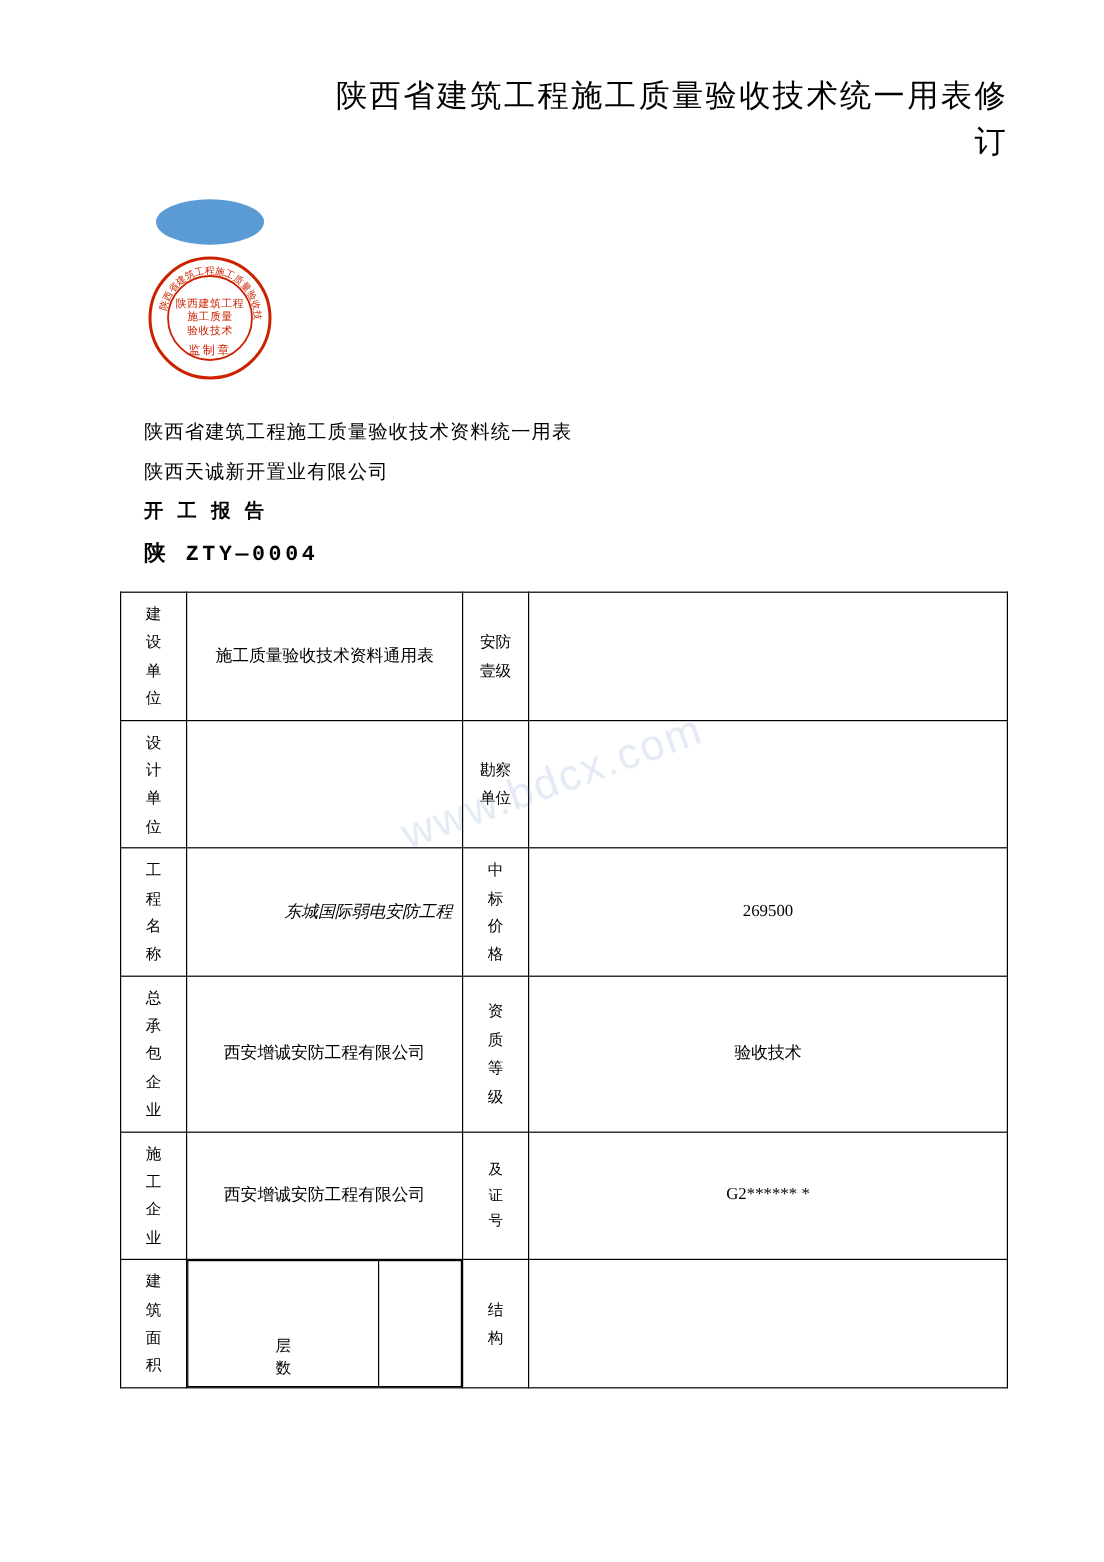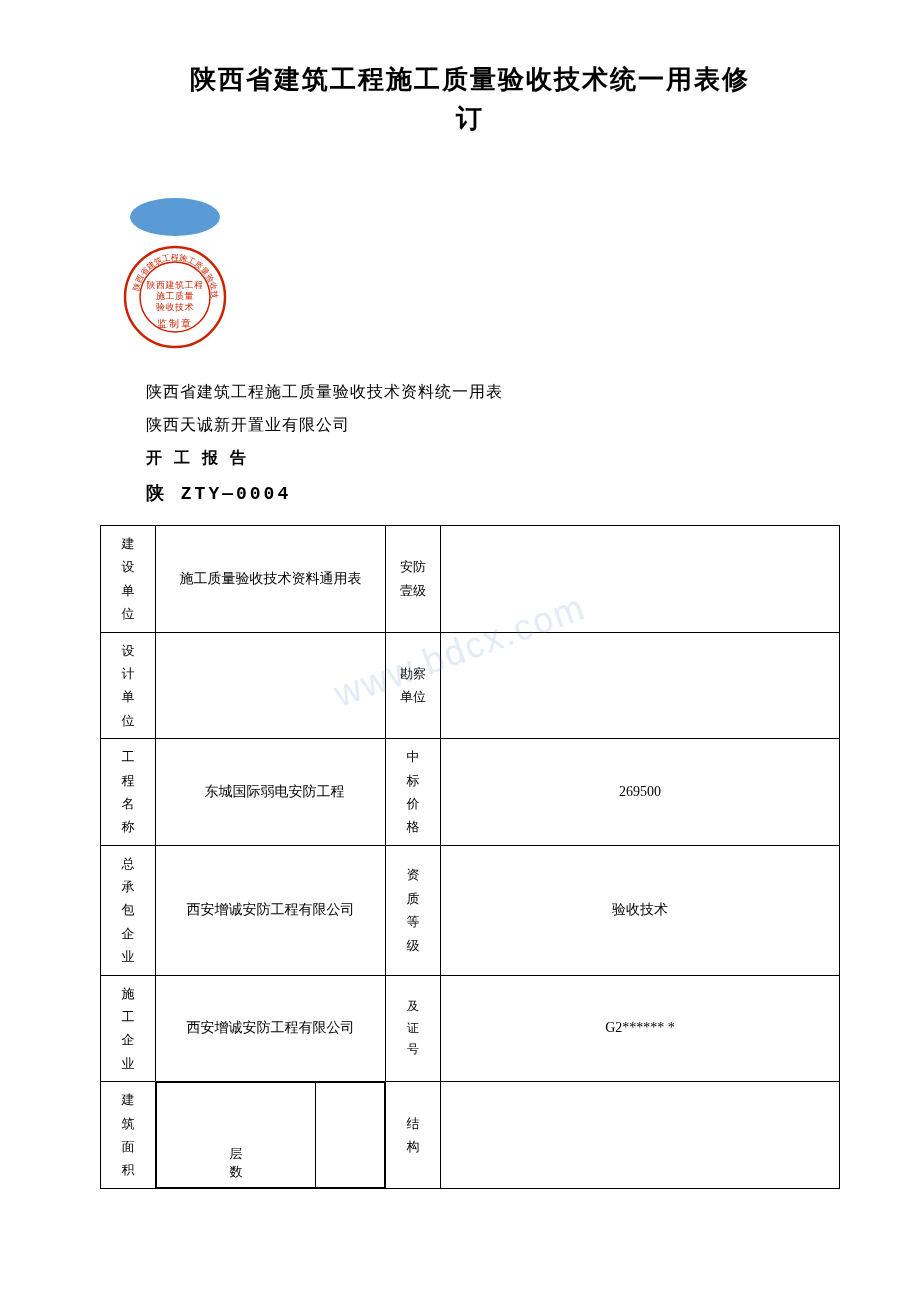--- a/index.html
+++ b/index.html
@@ -12,24 +12,24 @@
       background: #ffffff;
       font-family: "SimSun", "宋体", serif;
       width: 920px;
       min-height: 1302px;
       padding: 60px 80px 60px 100px;
       color: #000;
     }
 
     .page-title {
       font-size: 26px;
-      font-weight: bold;
-      text-align: center;
+      font-weight: normal;
+      text-align: right;
       line-height: 1.5;
-      margin-bottom: 60px;
+      margin-bottom: 28px;
       letter-spacing: 2px;
     }
 
     .logo-area {
       display: flex;
       flex-direction: column;
       align-items: flex-start;
       margin-bottom: 30px;
       margin-left: 20px;
     }
@@ -44,21 +44,20 @@
     }
 
     .info-lines {
       margin: 30px 0 20px 20px;
     }
 
     .info-line {
       font-size: 16px;
       margin-bottom: 12px;
       letter-spacing: 1px;
-      margin-left: 26px;
     }
 
     .info-line.bold-line {
       font-size: 16px;
       font-weight: bold;
       letter-spacing: 4px;
     }
 
     .info-line.code-line {
       font-size: 18px;
@@ -198,21 +197,21 @@
 
   <tr class="row-height-2">
     <td class="label-cell">设<br>计<br>单<br>位</td>
     <td class="value-cell"></td>
     <td class="label-cell">勘察单位</td>
     <td class="value-cell"></td>
   </tr>
 
   <tr class="row-height-3">
     <td class="label-cell">工<br>程<br>名<br>称</td>
-    <td class="value-cell" style="text-align:center; padding-left:16px;">东城国际弱电安防工程</td>
+    <td class="value-cell" style="text-align:right; padding-left:16px;font-style:italic;">东城国际弱电安防工程</td>
     <td class="label-cell">中<br>标<br>价<br>格</td>
     <td class="value-cell">269500</td>
   </tr>
 
   <tr class="row-height-4">
     <td class="label-cell">总<br>承<br>包<br>企<br>业</td>
     <td class="value-cell">西安增诚安防工程有限公司</td>
     <td class="label-cell">资<br>质<br>等<br>级</td>
     <td class="value-cell">验收技术</td>
   </tr>

